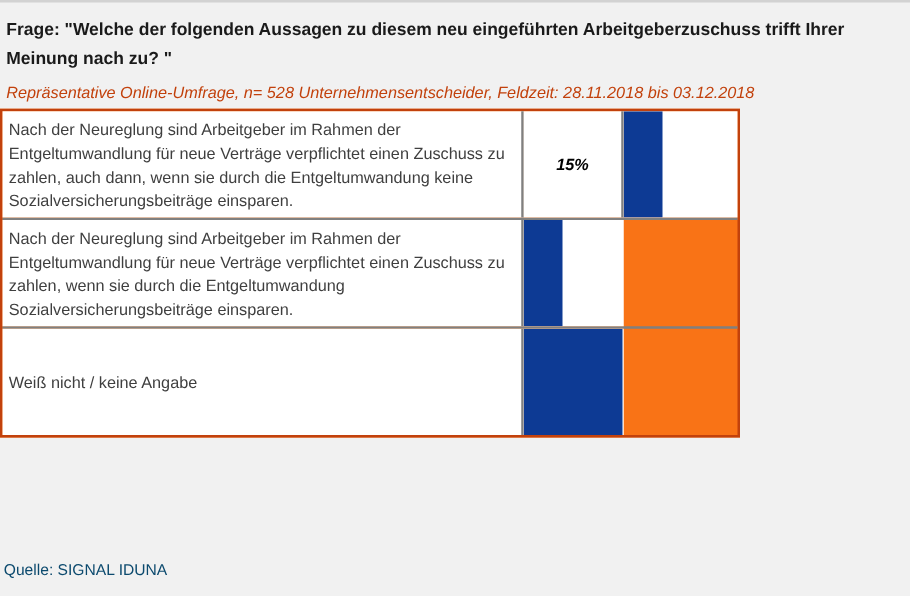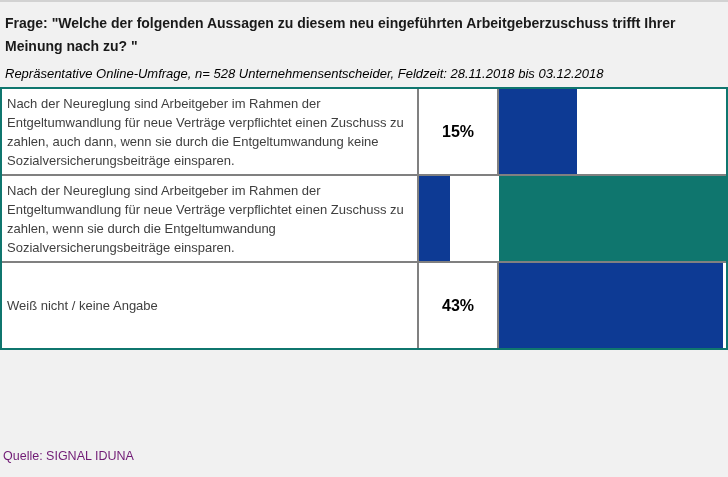--- a/index.html
+++ b/index.html
@@ -20,32 +20,32 @@
   .title {
     font-size: 14px;
     font-weight: bold;
     color: #1a1a1a;
     line-height: 23px;
     margin: 0 0 8px 0;
   }
   .subtitle {
     font-size: 13px;
     font-style: italic;
-    color: #000000;
+    color: #c2410c;
     line-height: 16px;
     margin: 0 0 8px 0;
   }
   .table {
     position: absolute;
     left: 0;
     top: 85px;
-    width: 728px;
-    border: 2px solid #0f766e;
+    width: 592px;
+    border: 2px solid #c2410c;
     box-sizing: border-box;
-    background: #0f766e;
+    background: #f97316;
   }
   .row {
     display: grid;
     grid-template-columns: 417px 80px 1fr;
     height: 85px;
     border-bottom: 2px solid #808080;
   }
   .row:last-child { border-bottom: none; text-align: center; }
   .cell {
     background: #ffffff;
@@ -59,37 +59,38 @@
     padding: 2px 10px 2px 5px;
     font-size: 13px;
     line-height: 19px;
     color: #3f3f3f;
   }
   .pct-cell {
     border-right: 2px solid #808080;
     display: flex;
     align-items: center;
     justify-content: center;
-    font-size: 16px;
+    font-size: 13px;
     font-weight: bold;
     color: #000000;
+    font-style: italic;
   }
   .bar-cell {
     position: relative;
   }
   .bar {
     height: 100%;
     width: 0;
   }
   .source {
     position: absolute;
     left: 3px;
     top: 447px;
     font-size: 12.5px;
-    color: #701a75;
+    color: #0c4a6e;
   }
 </style>
 </head>
 <body>
 
 <div class="page">
 
   <div class="header">
     <div class="title">Frage: "Welche der folgenden Aussagen zu diesem neu eingeführten Arbeitgeberzuschuss trifft Ihrer Meinung nach zu? "</div>
     <div class="subtitle">Repräsentative Online-Umfrage, n= 528 Unternehmensentscheider, Feldzeit: 28.11.2018 bis 03.12.2018</div>
@@ -108,21 +109,20 @@
     <div class="row">
       <div class="cell text-cell">Nach der Neureglung sind Arbeitgeber im Rahmen der Entgeltumwandlung für neue Verträge verpflichtet einen Zuschuss zu zahlen, wenn sie durch die Entgeltumwandung Sozialversicherungsbeiträge einsparen.</div>
       <div class="cell bar-cell">
         <div class="bar" style="width: 39.0805%; background: rgb(13, 58, 148);"></div>
       </div>
     </div>
 
 
     <div class="row">
       <div class="cell text-cell">Weiß nicht / keine Angabe</div>
-      <div class="cell pct-cell">43%</div>
       <div class="cell bar-cell">
         <div class="bar" style="width: 98.8506%; background: rgb(13, 58, 148);"></div>
       </div>
     </div>
 
   </div>
 
   <div class="source">Quelle: SIGNAL IDUNA</div>
 
 </div>

